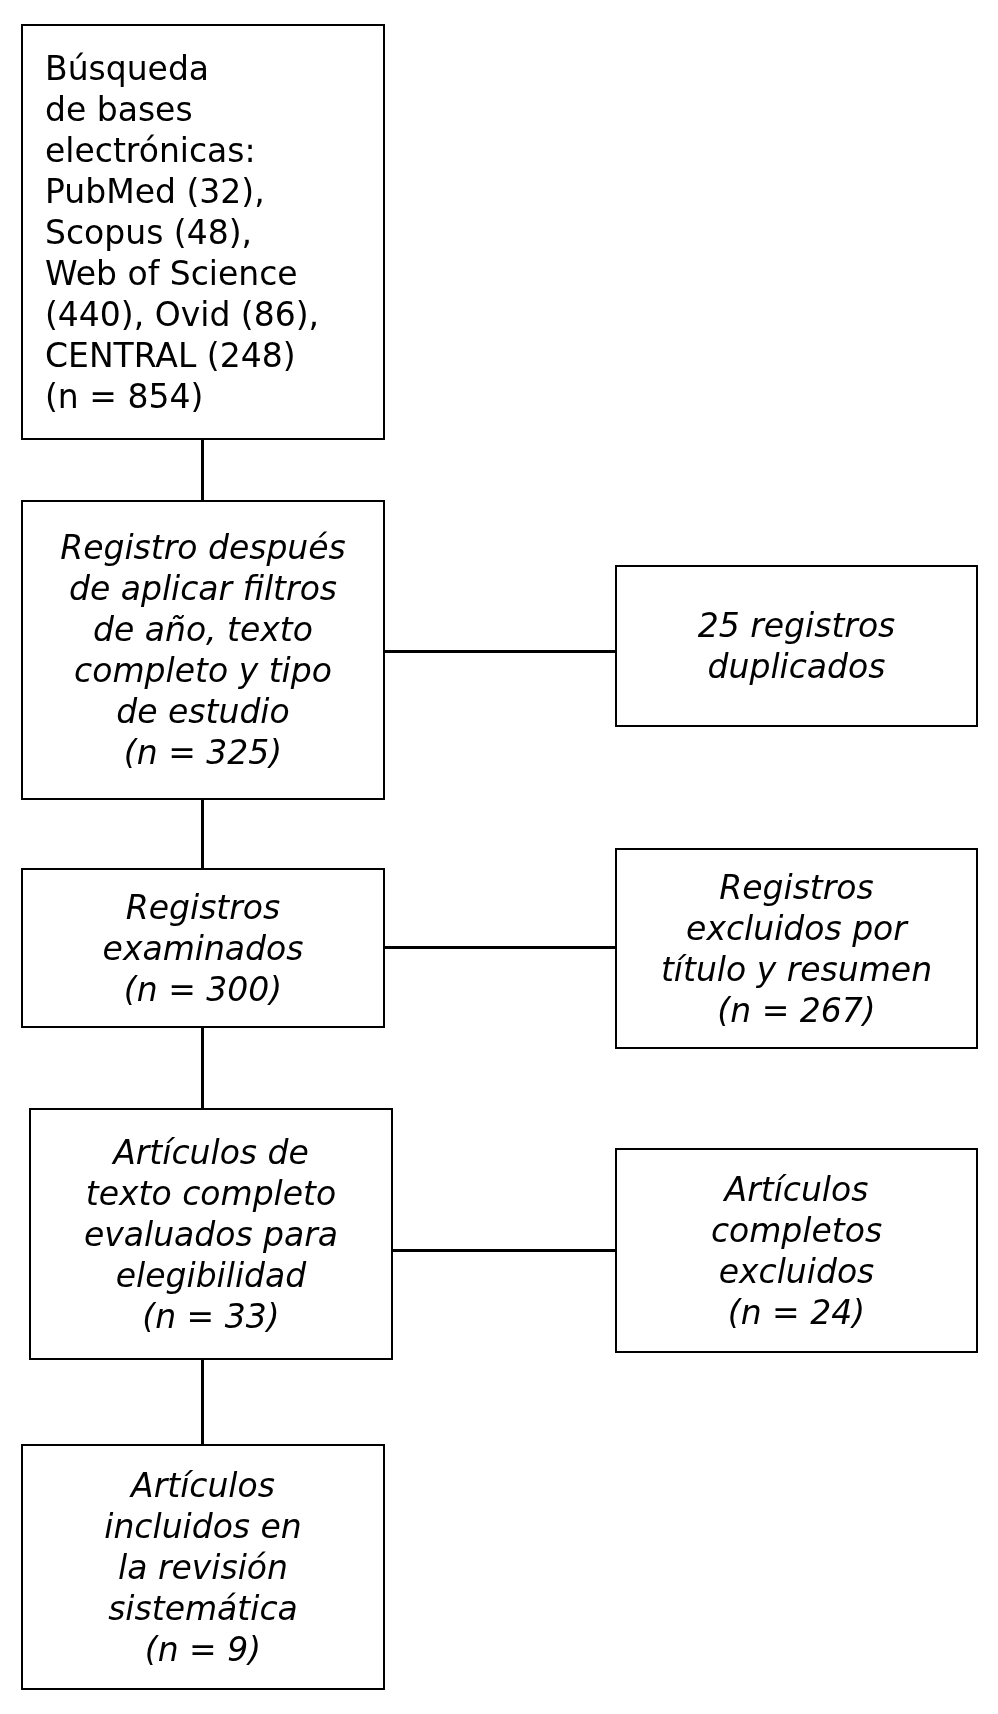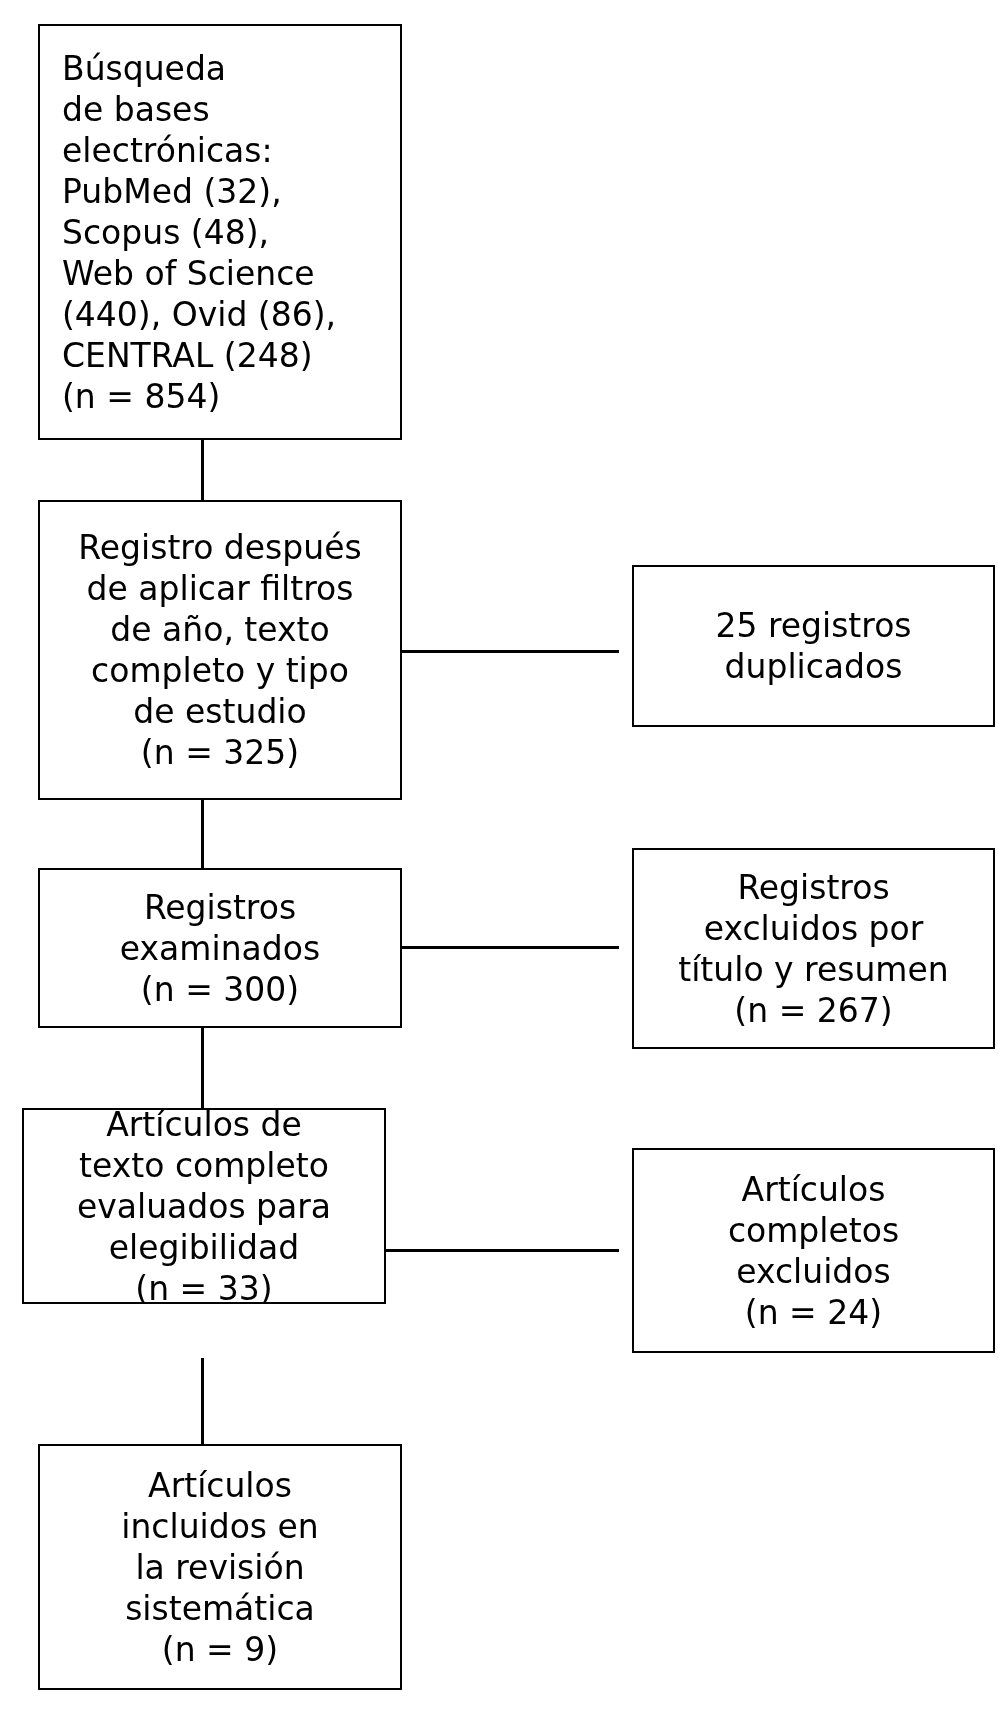--- a/index.html
+++ b/index.html
@@ -20,38 +20,38 @@
   }
   .flow-box {
     position: absolute;
     box-sizing: border-box;
     border: 2px solid #000000;
     background: #ffffff;
     display: flex;
     flex-direction: column;
     justify-content: center;
     z-index: 2;
-    margin-left: 17px;
   }
   .flow-box .box-text {
     display: block;
     font-size: 33px;
     line-height: 41px;
     letter-spacing: 0px;
     white-space: pre-line;
     color: #000000;
   }
   .align-left .box-text {
     text-align: left;
     padding-left: 22px;
   }
   .align-center .box-text {
     text-align: center;
     padding-left: 8px;
     padding-right: 8px;
+    font-style: italic;
   }
   
   .conn {
     position: absolute;
     background: #000000;
     z-index: 1;
   }
   .conn-v { width: 3px; }
   .conn-h { height: 3px; }
 </style>
@@ -101,21 +101,21 @@
 (n = 300)</span>
   </div>
 
   <div class="flow-box align-center" style="left:615px; top:848px; width:363px; height:201px;">
     <span class="box-text">Registros
 excluidos por
 título y resumen
 (n = 267)</span>
   </div>
 
-  <div class="flow-box align-center" style="left:5px; top:1108px; width:364px; height:196px;">
+  <div class="flow-box align-center" style="left:29px; top:1108px; width:364px; height:252px;">
     <span class="box-text">Artículos de
 texto completo
 evaluados para
 elegibilidad
 (n = 33)</span>
   </div>
 
   <div class="flow-box align-center" style="left:615px; top:1148px; width:363px; height:205px;">
     <span class="box-text">Artículos
 completos

